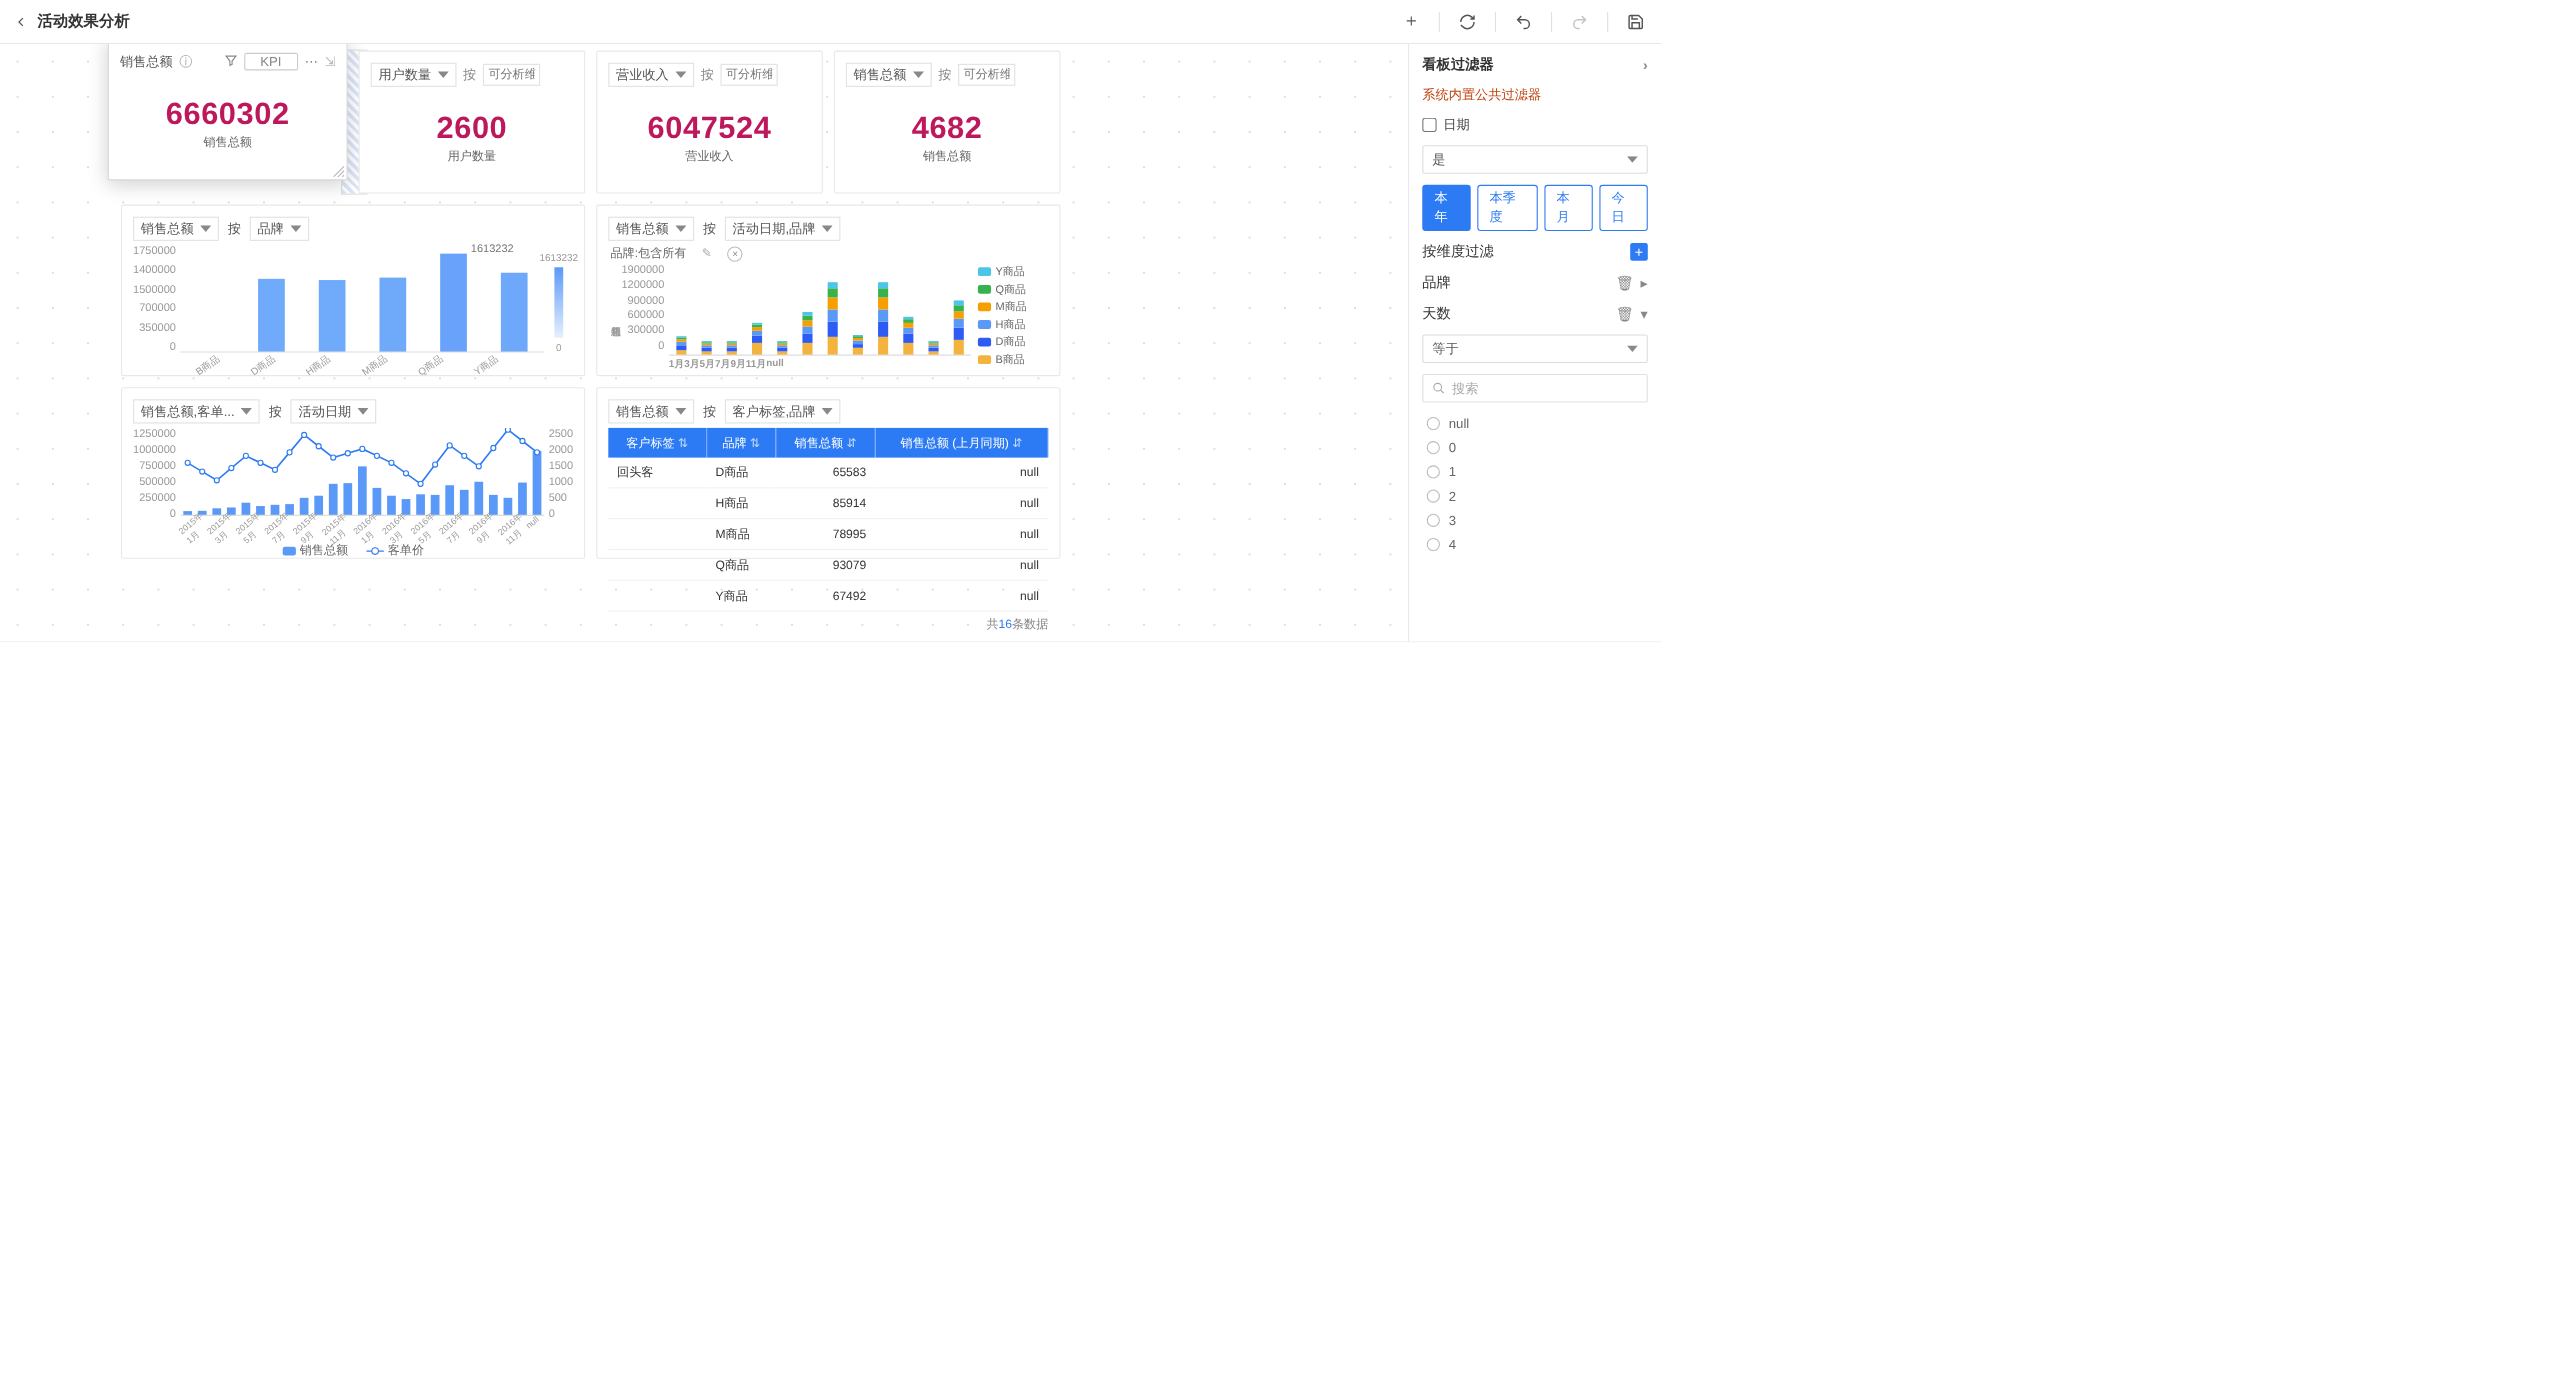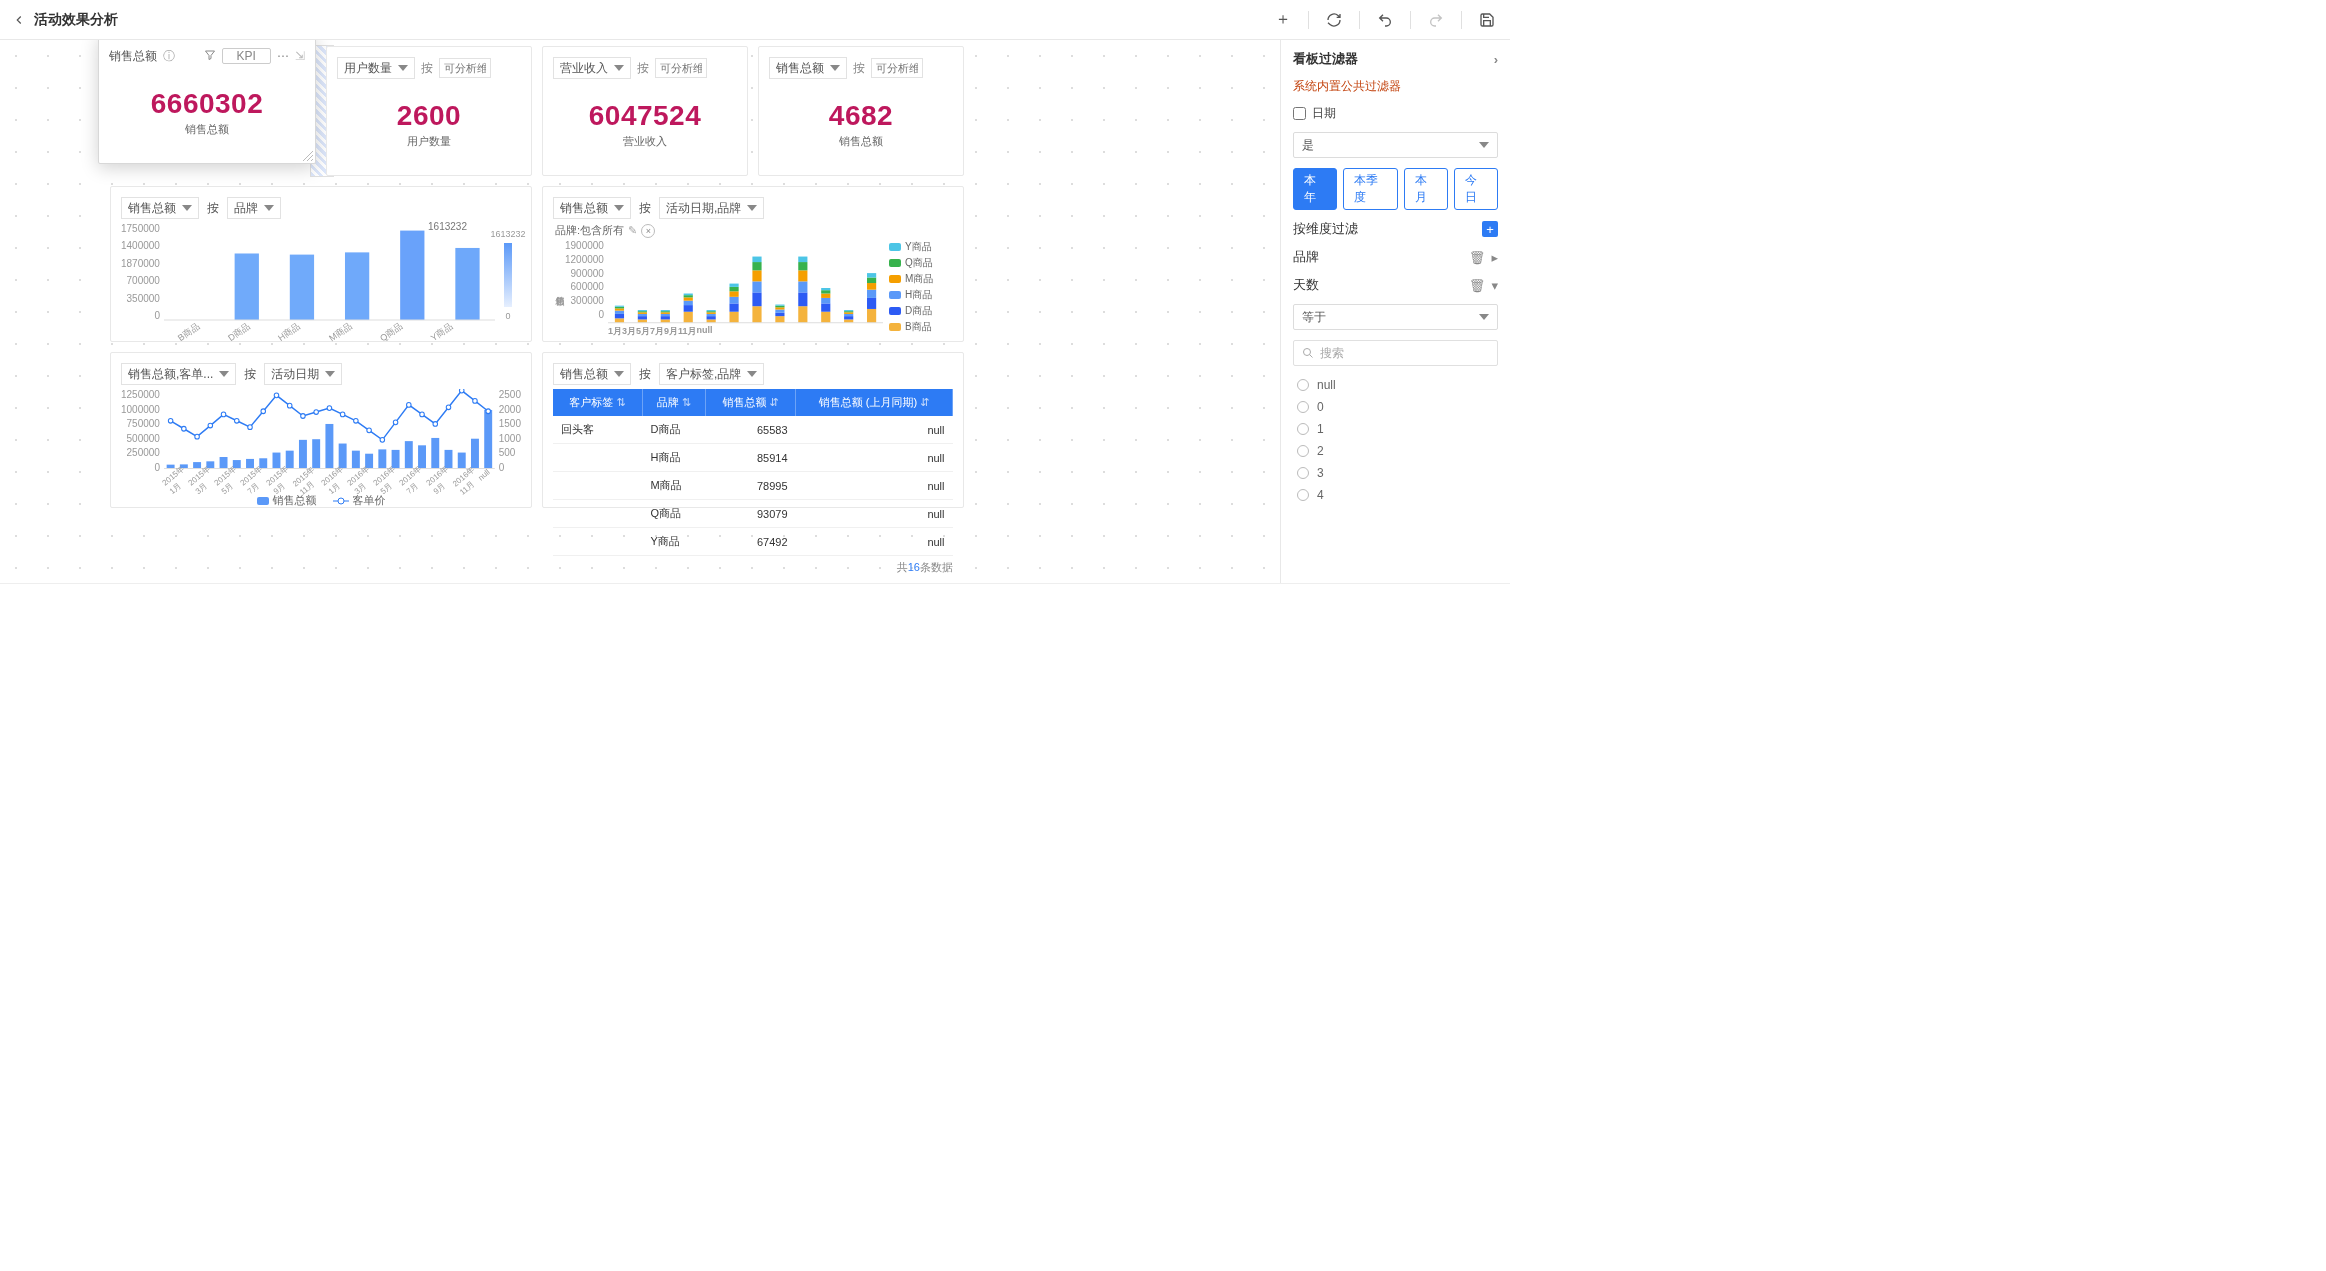--- a/index.html
+++ b/index.html
@@ -48,21 +48,21 @@
 .legend-col{width:70px;display:flex;flex-direction:column;gap:2px;padding-left:6px;font-size:10px;color:#666;justify-content:flex-start;}
 .leg-row{display:flex;align-items:center;gap:4px;}
 .leg-sw{width:12px;height:8px;border-radius:2px;}
 .rot{font-size:9px;color:#999;}
 .tb{width:100%;border-collapse:collapse;font-size:11px;}
 .tb th{background:#2d7bf4;color:#fff;font-weight:500;padding:6px 8px;text-align:center;border-right:1px solid rgba(255,255,255,.3);}
 .tb td{padding:6px 8px;text-align:right;border-bottom:1px solid #f0f0f0;}
 .tb td.l{text-align:left;}
 .tb-foot{text-align:right;color:#888;font-size:11px;padding-top:4px;}
 .tb-foot b{color:#2d7bf4;font-weight:500;}
-.filter-label{display:flex;align-items:center;gap:4px;font-size:11px;color:#666;margin:0 0 2px 2px;}
+.filter-label{display:flex;align-items:center;gap:14px;font-size:11px;color:#666;margin:0 0 2px 2px;}
 .filter-label .pill{width:14px;height:14px;border:1px solid #bbb;border-radius:50%;display:inline-flex;align-items:center;justify-content:center;font-size:9px;color:#888;}
 .sidepanel{width:230px;border-left:1px solid #e8e8e8;padding:10px 12px;display:flex;flex-direction:column;gap:10px;}
 .sp-title{display:flex;align-items:center;justify-content:space-between;font-weight:600;font-size:13px;}
 .sp-subtitle{color:#c2410c;font-size:12px;}
 .sp-check{display:flex;align-items:center;gap:6px;color:#444;}
 .sp-check input{width:13px;height:13px;}
 .sp-full{border:1px solid #dcdcdc;height:26px;display:flex;align-items:center;justify-content:space-between;padding:0 8px;color:#555;border-radius:2px;}
 .seg{display:flex;gap:6px;}
 .seg .sb{border:1px solid #2d7bf4;color:#2d7bf4;padding:3px 10px;border-radius:3px;font-size:12px;cursor:pointer;}
 .seg .sb.active{background:#2d7bf4;color:#fff;}
@@ -214,21 +214,21 @@
                 <span>品牌</span>
                 <svg viewBox="0 0 10 6">
                   <path d="M0 0l5 6 5-6" fill="#888"></path>
                 </svg>
               </span>
           </div>
           <div class="chart-body">
             <div class="yaxis">
               <span>1750000</span>
                 <span>1400000</span>
-                <span>1870000</span>
+                <span>1500000</span>
                 <span>700000</span>
                 <span>350000</span>
                 <span>0</span>
             </div>
             <div class="plot">
               <svg viewBox="0 0 320 110" preserveAspectRatio="none">
                 <g id="c1bars">
                     <rect x="14.933333333333335" y="92" width="23.46666666666667" height="0" fill="rgb(130,192.5,250)"></rect>
                     <rect x="68.26666666666667" y="28.91428571428571" width="23.46666666666667" height="63.08571428571429" fill="rgb(111.6,169.5,250)"></rect>
                     <rect x="121.60000000000001" y="29.965714285714284" width="23.46666666666667" height="62.034285714285716" fill="rgb(112,170,250)"></rect>

